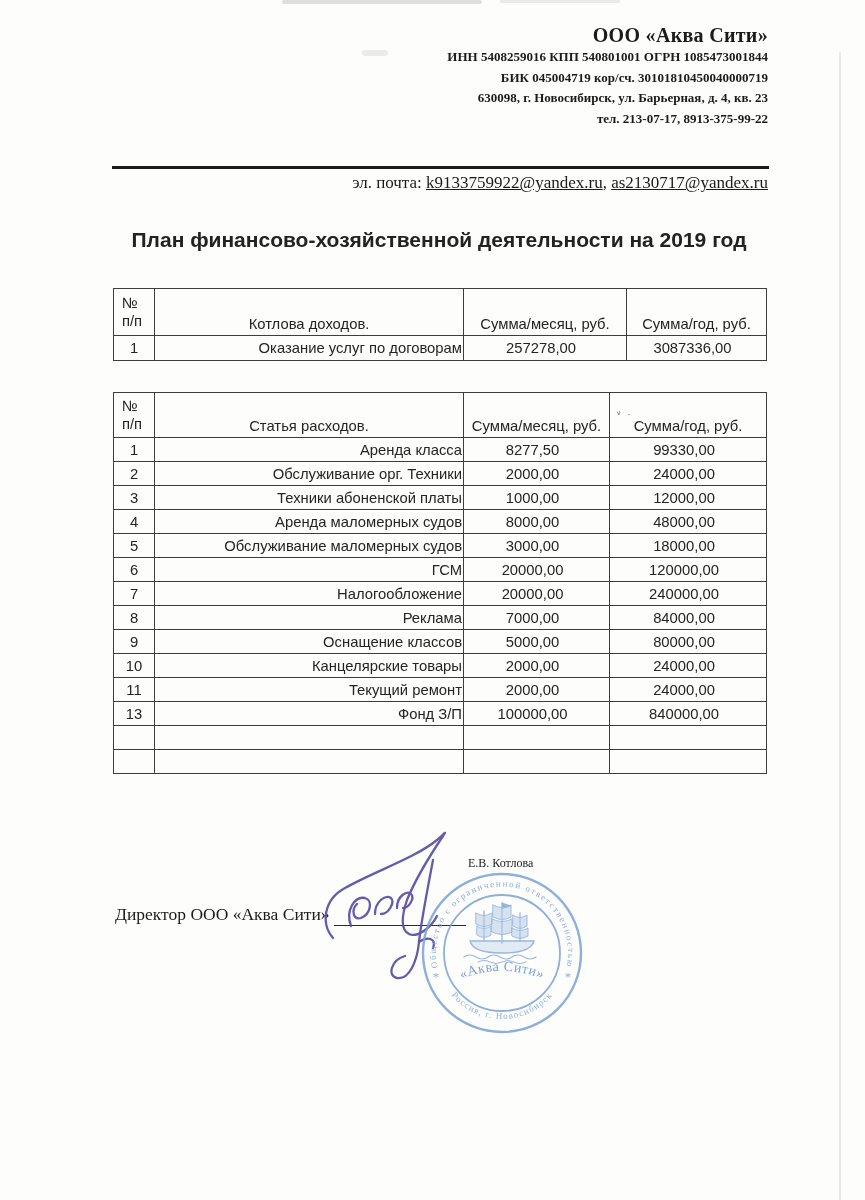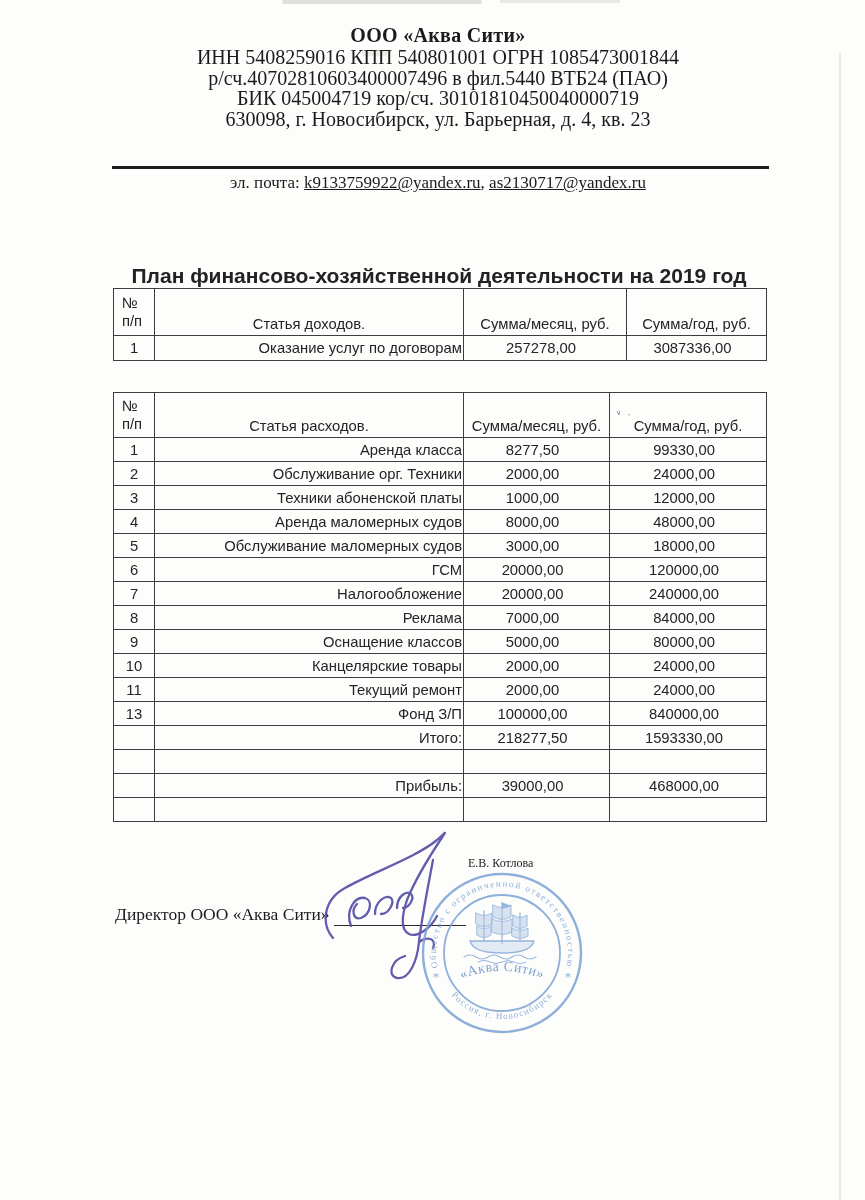--- a/index.html
+++ b/index.html
@@ -7,30 +7,30 @@
     position:relative;width:865px;height:1200px;overflow:hidden;
     background:#fdfdfc;
     font-family:"Liberation Serif", serif;color:#1b1b1b;
   }
   
   .scan-edge{position:absolute;left:839px;top:52px;width:2px;height:1148px;background:#e9e9e5;}
   .smudge-top{position:absolute;left:282px;top:0;width:200px;height:4px;background:#c7c7c3;opacity:.55;border-radius:2px;}
   .smudge-top2{position:absolute;left:500px;top:0;width:120px;height:3px;background:#d8d8d4;opacity:.5;}
   .smudge-small{position:absolute;left:362px;top:50px;width:26px;height:6px;background:#e3e3df;opacity:.7;border-radius:3px;}
   
-  .letterhead{position:absolute;top:16px;left:108px;width:660px;text-align:center;}
+  .letterhead{position:absolute;top:16px;left:108px;width:660px;text-align:right;}
   .company-name{font-size:20px;font-weight:bold;line-height:24px;margin-top:7px;letter-spacing:.3px;}
-  .info-line{font-size:20px;line-height:20.6px;}
+  .info-line{font-size:13px;line-height:20.6px;font-weight:bold;}
   .email-line{font-size:17px;line-height:20.6px;margin-top:44px;}
   .email-link{text-decoration:underline;}
   .head-rule{position:absolute;top:166px;left:112px;width:657px;height:3px;background:#1d1d1d;}
   
   .doc-title{
     position:absolute;top:228px;left:110px;width:658px;text-align:center;
-    font-family:"Liberation Sans", sans-serif;font-weight:bold;font-size:21px;color:#222;margin-top:36px;
+    font-family:"Liberation Sans", sans-serif;font-weight:bold;font-size:21px;color:#222;
   }
   
   table.tbl{
     position:absolute;left:113px;border-collapse:collapse;table-layout:fixed;
     font-family:"Liberation Sans", sans-serif;color:#242424;
   }
   #income-table{top:288px;}
   #expenses-table{top:392px;}
   .tbl th,.tbl td{border:1px solid #3d3d3d;overflow:hidden;white-space:nowrap;}
   .tbl th{font-weight:normal;font-size:14.8px;}
@@ -62,43 +62,43 @@
 <div id="page">
 
   <div class="smudge-top"></div>
   <div class="smudge-top2"></div>
   <div class="smudge-small"></div>
   <div class="scan-edge"></div>
 
   <div class="letterhead">
     <div class="company-name">ООО «Аква Сити»</div>
     <div class="info-line">ИНН 5408259016 КПП 540801001 ОГРН 1085473001844</div>
-    <div class="info-line">р/сч.40702810603400007496 в фил.5440 ВТБ24 (ПАО)</div>
     <div class="info-line">БИК 045004719 кор/сч. 30101810450040000719</div>
     <div class="info-line">630098, г. Новосибирск, ул. Барьерная, д. 4, кв. 23</div>
+    <div class="info-line">тел. 213-07-17, 8913-375-99-22</div>
     <div class="email-line"><span>эл. почта: </span><span class="email-link">k9133759922@yandex.ru</span><span>, </span><span class="email-link">as2130717@yandex.ru</span></div>
   </div>
   <div class="head-rule"></div>
 
   <div class="doc-title">План финансово-хозяйственной деятельности на 2019 год</div>
 
   <table class="tbl" id="income-table">
     <colgroup>
         <col style="width:41px">
         <col style="width:309px">
         <col style="width:163px">
         <col style="width:140px">
       </colgroup>
     <thead>
       <tr>
         <th class="h-num">
           <div>№</div>
           <div>п/п</div>
         </th>
-        <th class="h-item">Статья доходов.</th>
+        <th class="h-item">Котлова доходов.</th>
         <th class="h-money">Сумма/месяц, руб.</th>
         <th class="h-money">Сумма/год, руб.</th>
       </tr>
     </thead>
     <tbody>
         <tr>
           <td class="c-num">1</td>
           <td class="c-item">Оказание услуг по договорам</td>
           <td class="c-money">257278,00</td>
           <td class="c-money">3087336,00</td>
@@ -192,35 +192,23 @@
           <td class="c-money">24000,00</td>
         </tr>
         <tr>
           <td class="c-num">13</td>
           <td class="c-item">Фонд З/П</td>
           <td class="c-money">100000,00</td>
           <td class="c-money">840000,00</td>
         </tr>
         <tr>
           <td class="c-num"></td>
-          <td class="c-item">Итого:</td>
-          <td class="c-money">218277,50</td>
-          <td class="c-money">1593330,00</td>
-        </tr>
-        <tr>
-          <td class="c-num"></td>
           <td class="c-item"></td>
           <td class="c-money"></td>
           <td class="c-money"></td>
-        </tr>
-        <tr>
-          <td class="c-num"></td>
-          <td class="c-item">Прибыль:</td>
-          <td class="c-money">39000,00</td>
-          <td class="c-money">468000,00</td>
         </tr>
         <tr>
           <td class="c-num"></td>
           <td class="c-item"></td>
           <td class="c-money"></td>
           <td class="c-money"></td>
         </tr>
       </tbody>
   </table>
 

